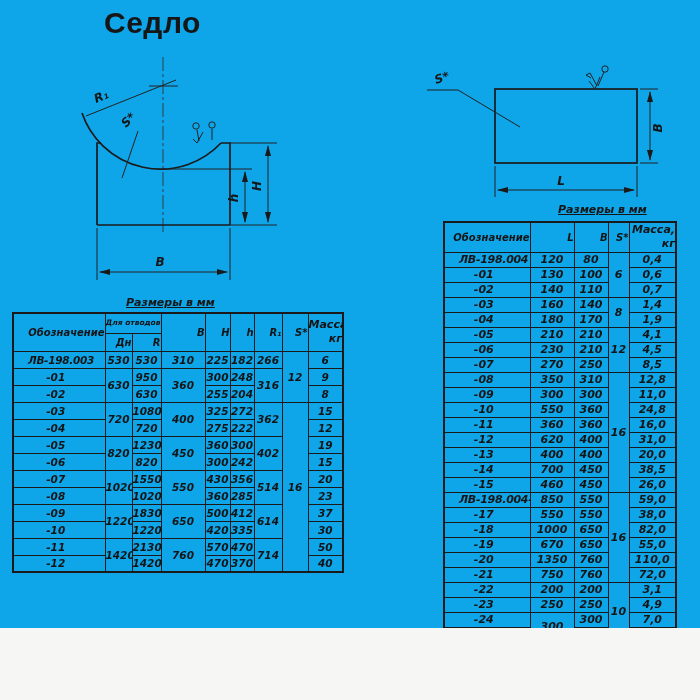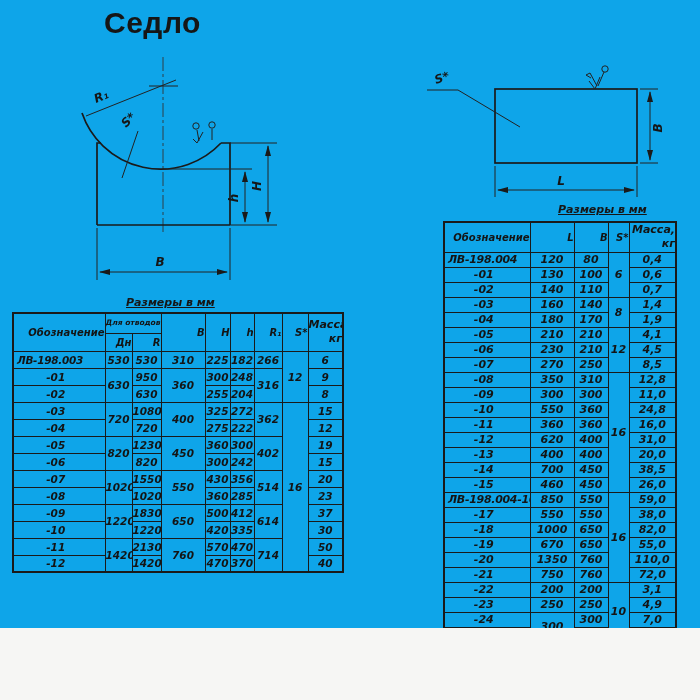--- a/index.html
+++ b/index.html
@@ -32,21 +32,21 @@
   #saddle-table { left:12px; top:312px; width:330px; }
   #saddle-table td { height:17px; font-size:10.5px; }
   #saddle-table thead tr:first-child th { height:20px;margin-left:12px; }
   #saddle-table thead tr:last-child  th { height:18px; }
 
   #base-table { left:443px; top:221px; width:232px; }
   #base-table td { height:15px; font-size:11px; }
   #base-table thead th { height:30px; }
 
   td.des { text-align:center; padding-right:7px; }
-  td.des.full { text-align:left; padding-left:3px; font-size:9.5px; letter-spacing:-0.3px; }
+  td.des.full { text-align:left; padding-left:14px; font-size:9.5px; letter-spacing:-0.3px; }
 </style>
 </head>
 <body>
 
 <div class="sheet">
 
   <div class="title" id="title-left">Седло</div>
 
   <svg id="saddle-svg" style="left:0;top:40px" width="310" height="250" viewBox="0 40 310 250">
     <defs>

